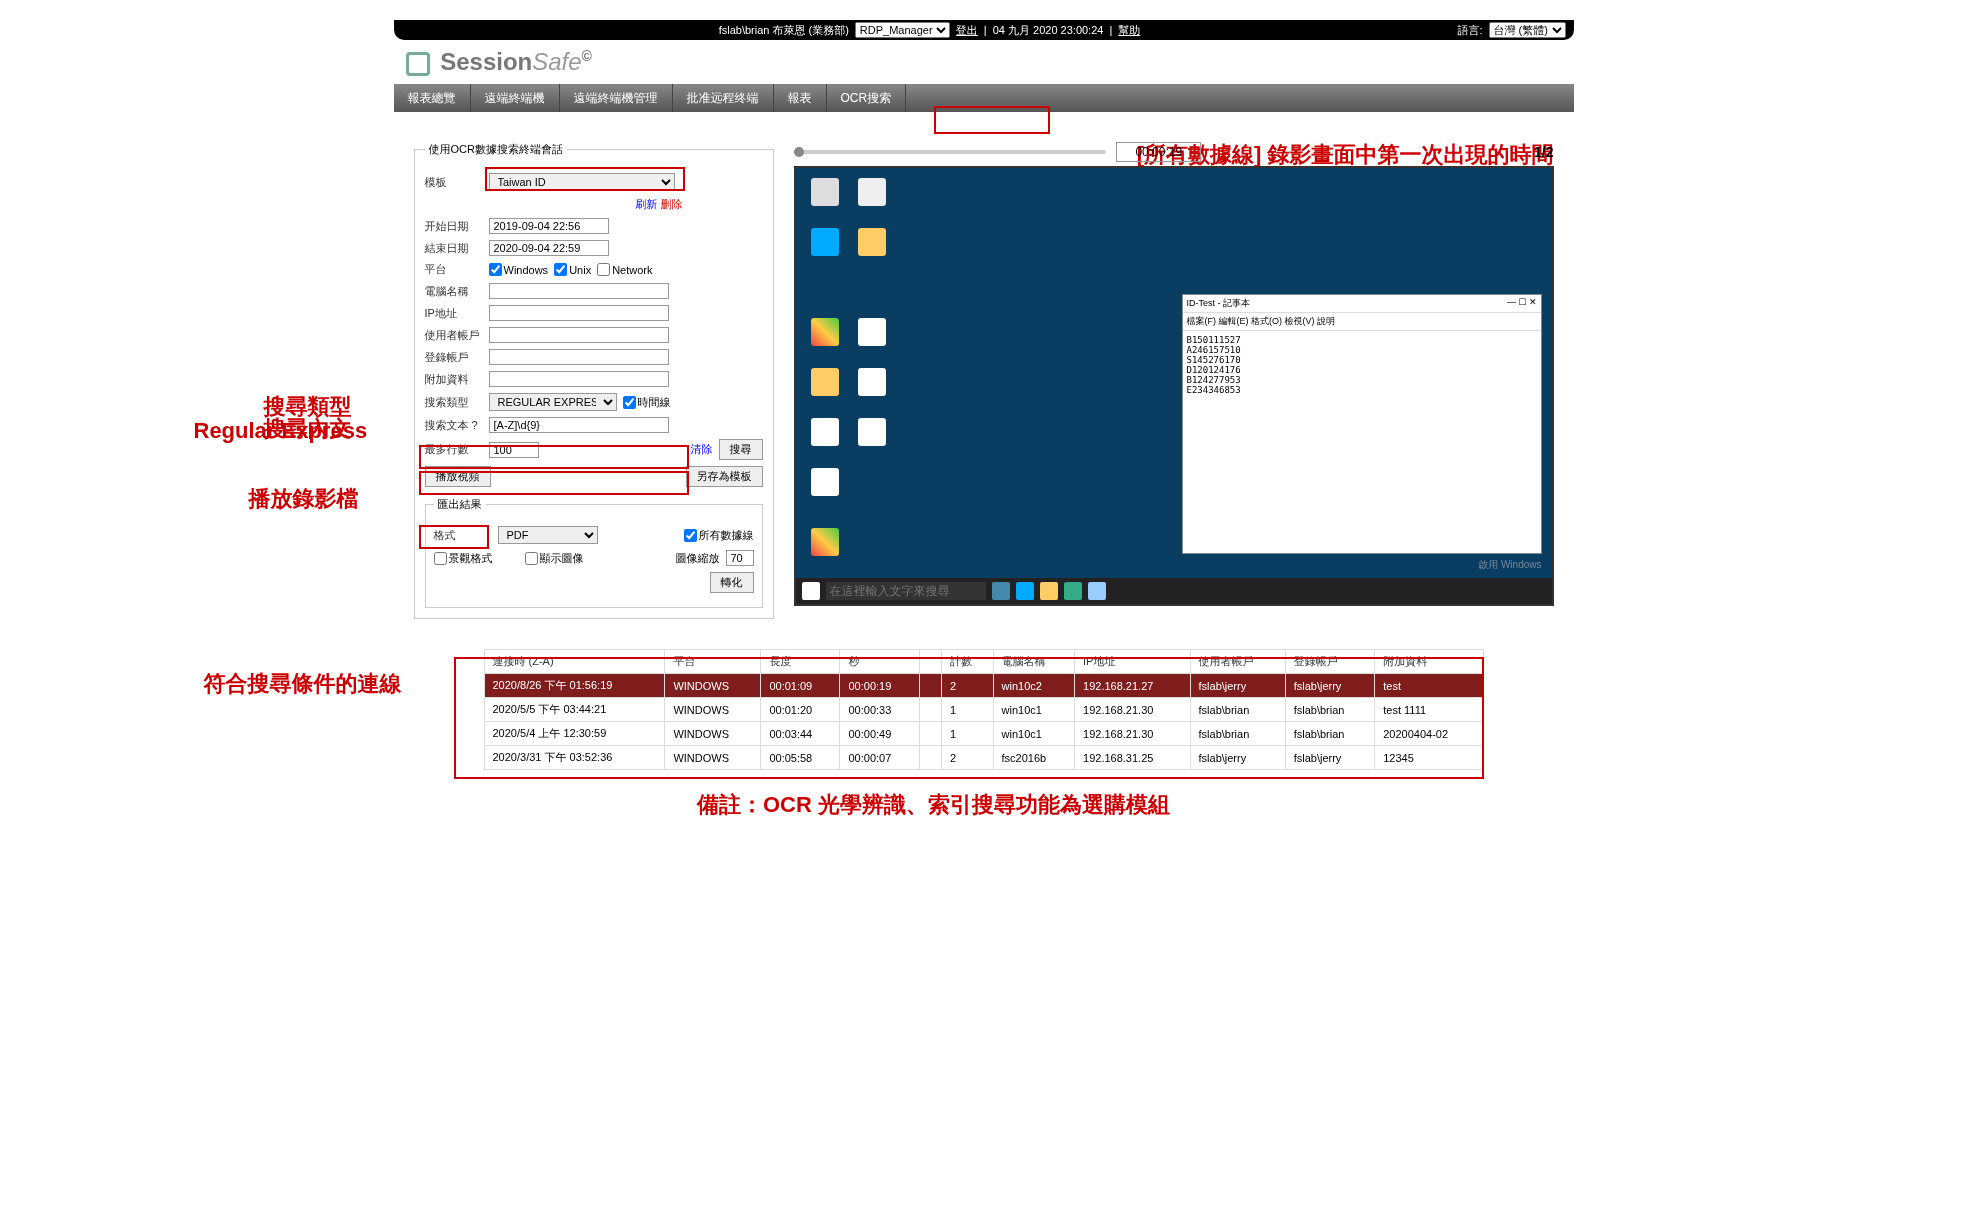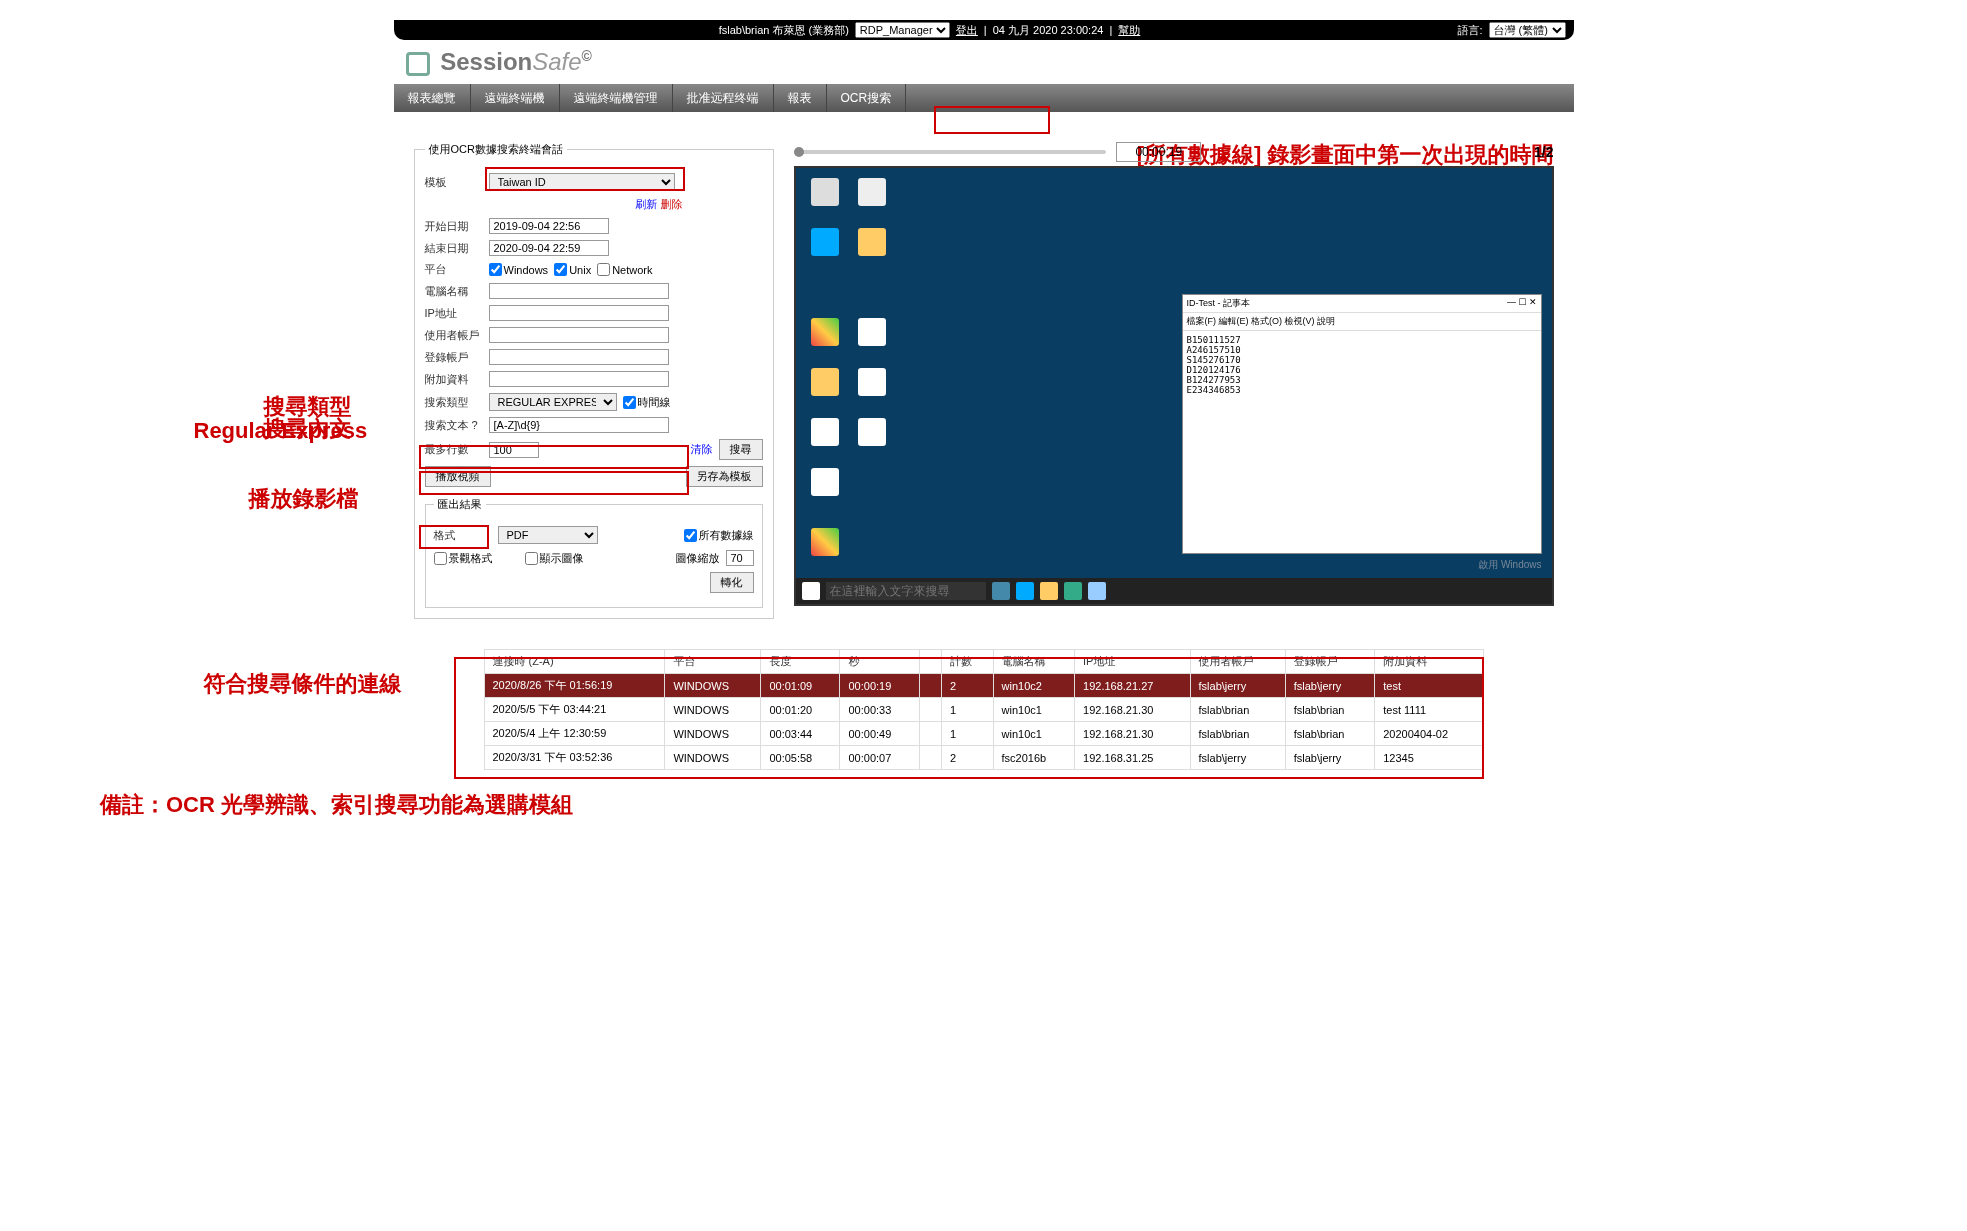--- a/index.html
+++ b/index.html
@@ -52,21 +52,21 @@
   .notepad-title { background: #fff; border-bottom: 1px solid #ddd; padding: 2px 4px; display: flex; justify-content: space-between; }
   .taskbar { position: absolute; bottom: 0; left: 0; right: 0; height: 26px; background: #222; display: flex; align-items: center; padding: 0 6px; gap: 6px; }
   .taskbar .tico { width: 18px; height: 18px; background: #48a; border-radius: 2px; }
   .searchbox { background: #333; color: #888; width: 160px; height: 18px; font-size: 12px; padding: 1px 4px; border: none; }
 
   .results-table { margin: 20px auto 0; width: 1000px; border: 1px solid #ddd; border-collapse: collapse; font-size: 11px; }
   .results-table th, .results-table td { border: 1px solid #ddd; padding: 4px 8px; text-align: left; }
   .results-table th { background: #fff; font-weight: normal; color: #333; }
   .results-table tr.sel td { background: #7f1d1d; color: #fff; }
 
-  .footer-note { text-align: left; color: #c00; font-size: 22px; font-weight: bold; margin: 20px 100px 0 0; }
+  .footer-note { text-align: center; color: #c00; font-size: 22px; font-weight: bold; margin: 20px 100px 0 0; }
 </style>
 </head>
 <body>
 
 <div class="app-frame">
 
   <div class="topbar">
     <div class="topbar-center">
       <span>fslab\brian 布萊恩 (業務部)</span>
       <select><option>RDP_Manager</option></select>

